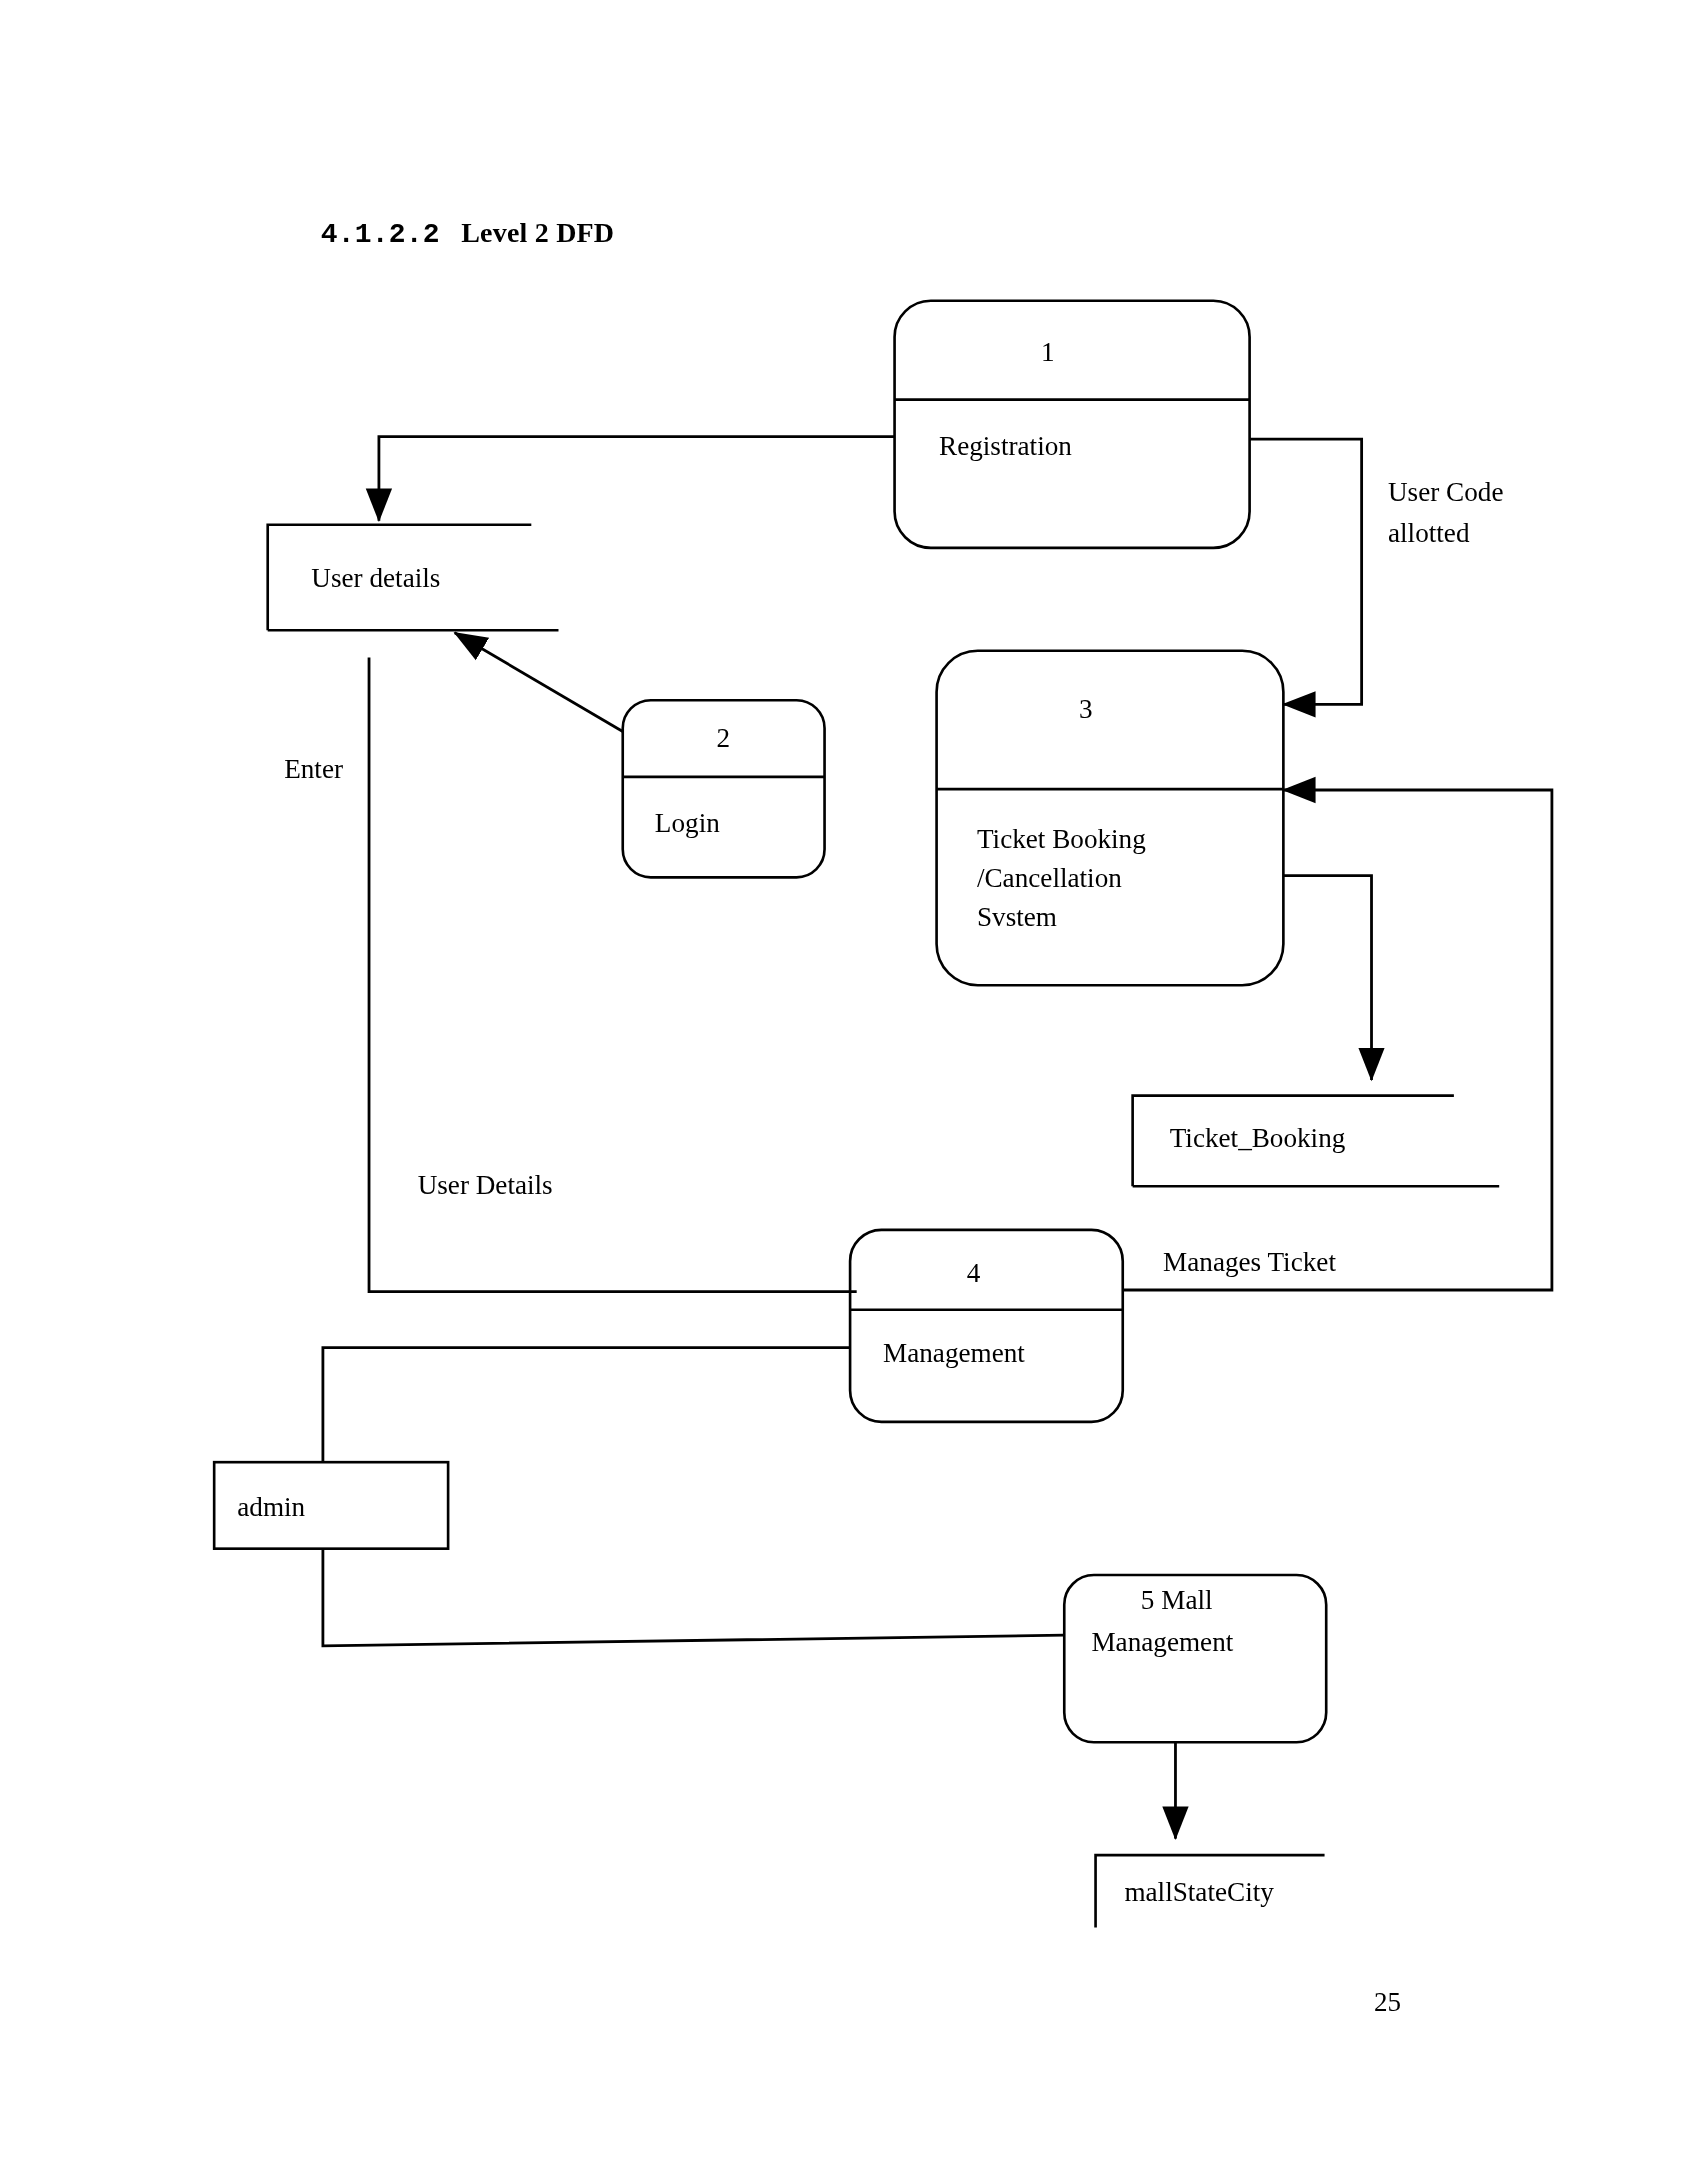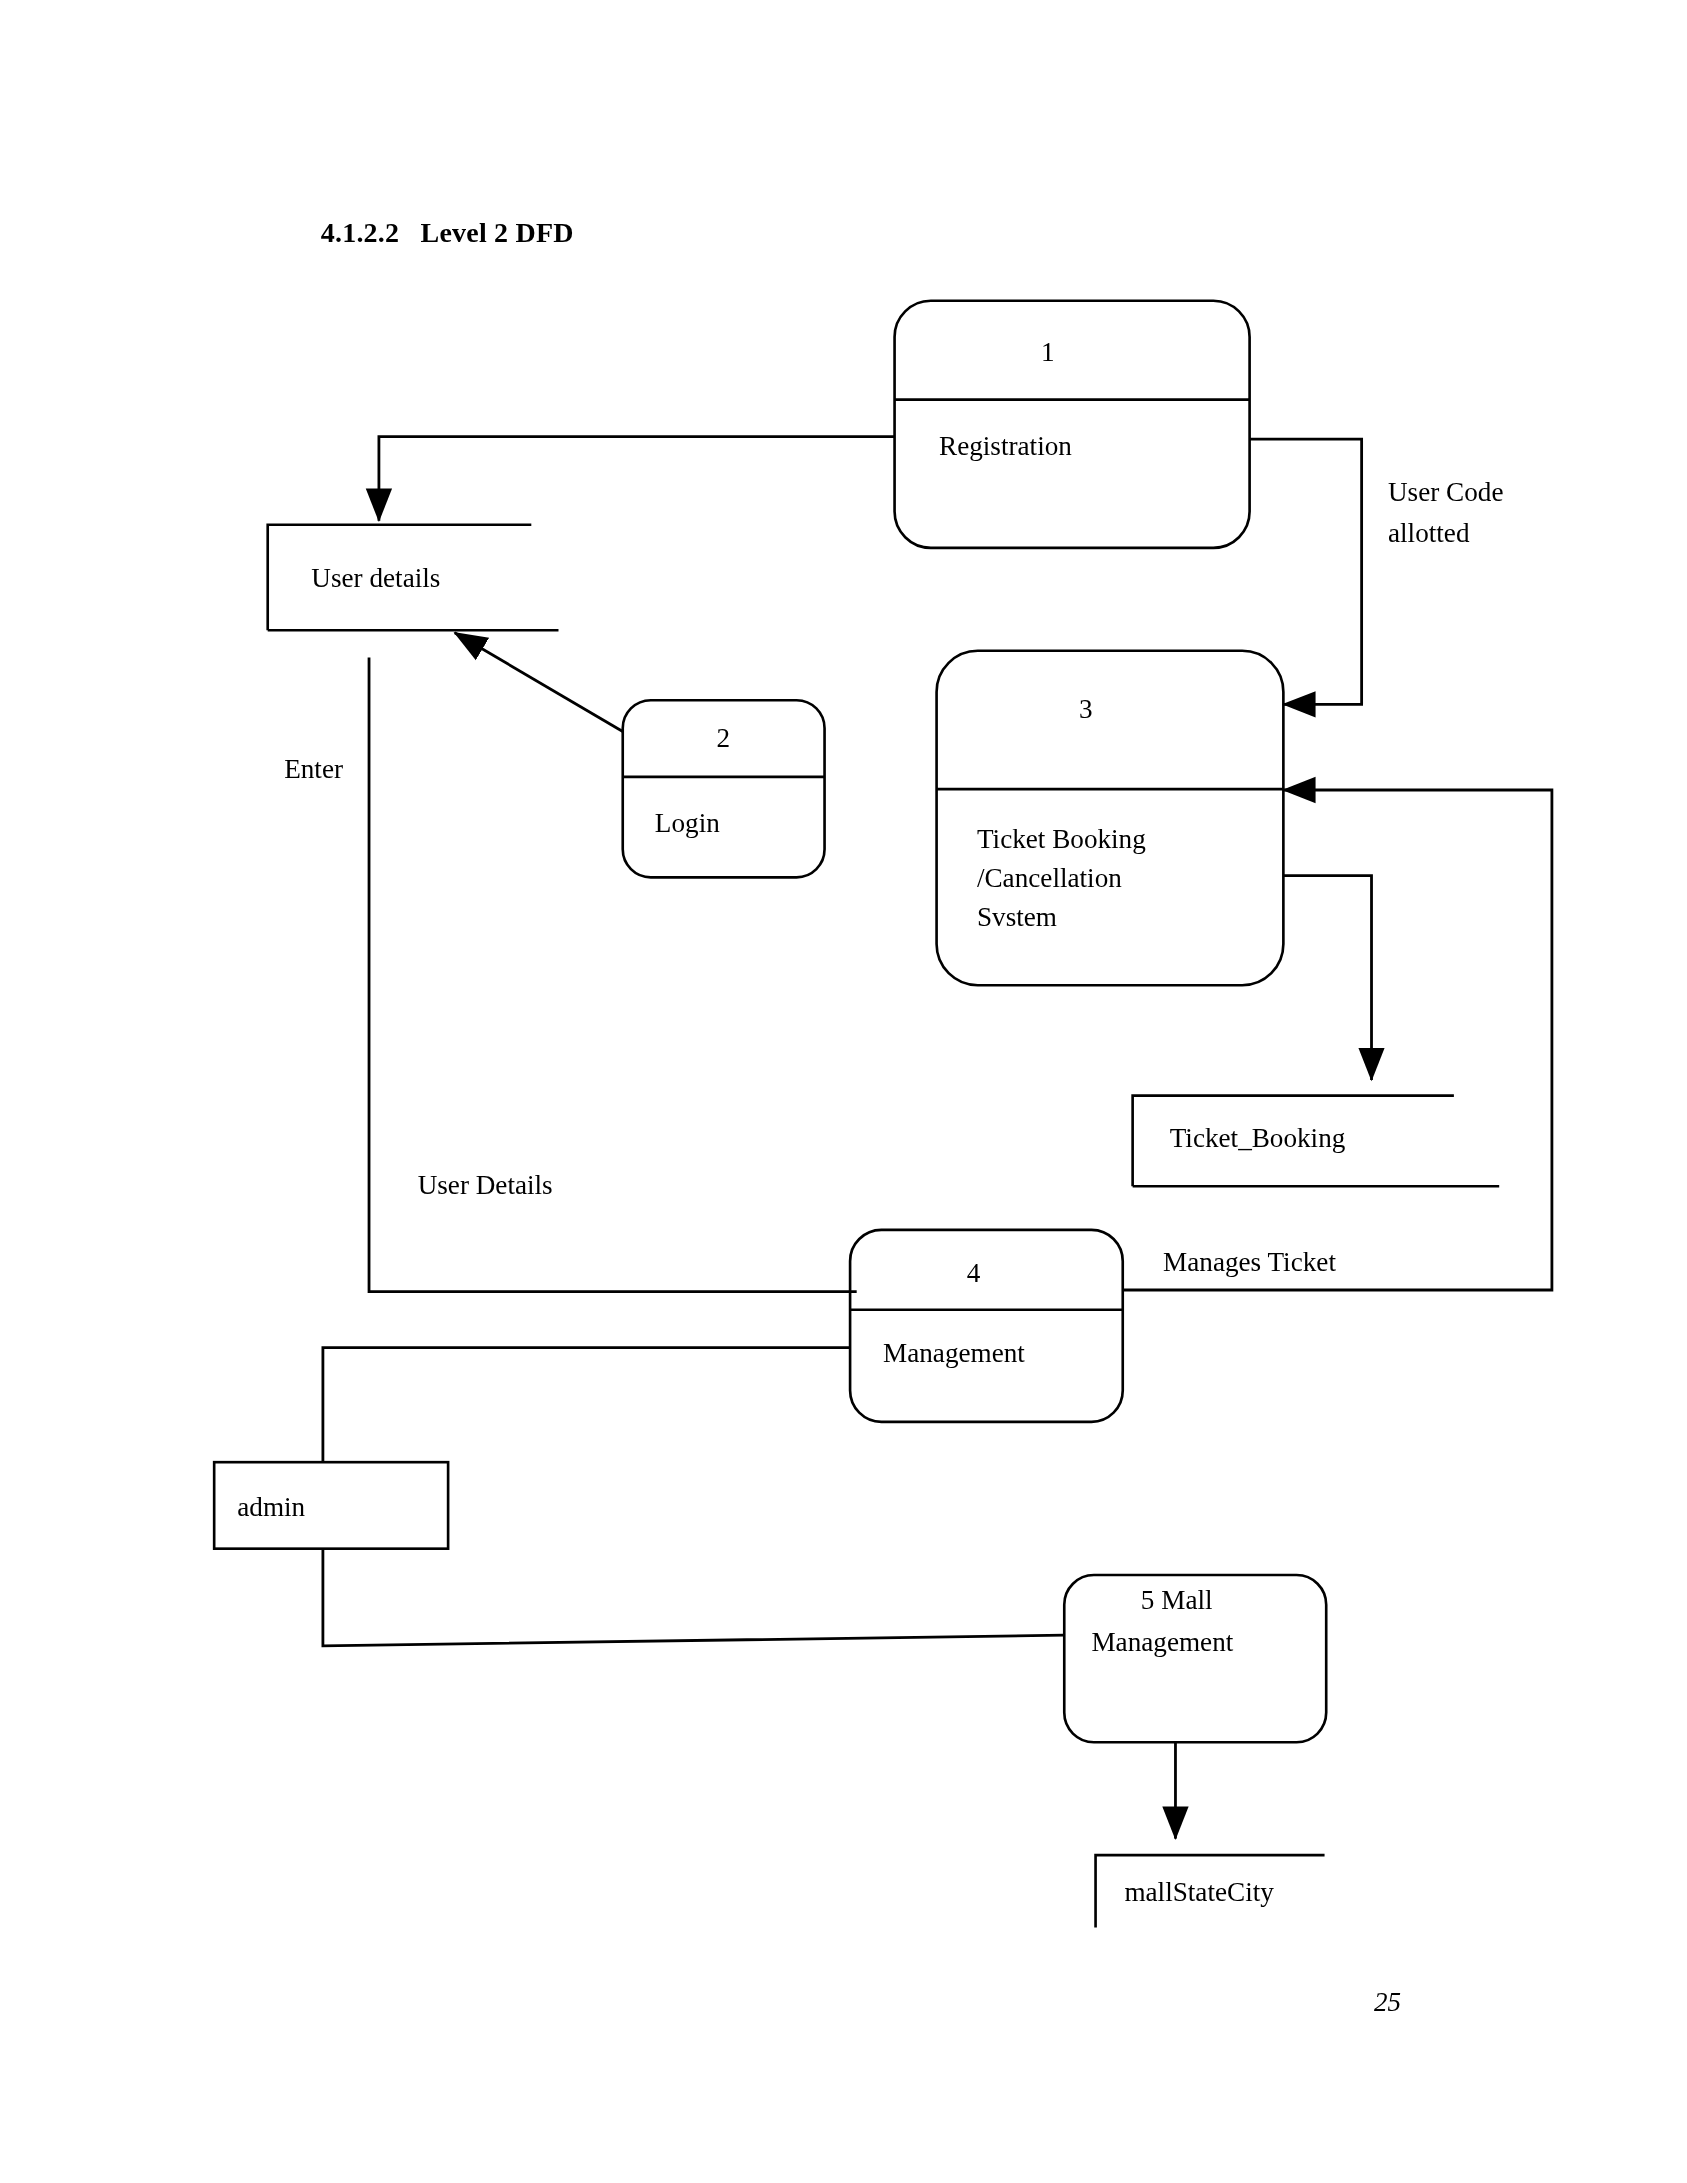--- a/index.html
+++ b/index.html
@@ -22,28 +22,27 @@
   }
   #heading {
     position: absolute;
     left: 292px;
     top: 185px;
     font-size: 28px;
     font-weight: bold;
     letter-spacing: 0.2px;
     white-space: pre;
   }
-  #heading .num { margin-right: 21.4px; }
+  #heading .num { margin-right: 21.4px; font-family: Liberation Mono, monospace; }
   #page-number {
     position: absolute;
     left: 1374px;
     top: 1987px;
     font-size: 27px;
     white-space: pre;
-    font-style: italic;
   }
   svg#diagram {
     position: absolute;
     left: 0;
     top: 0;
     width: 1687px;
     height: 2183px;
   }
   svg#diagram text {
     font-family: "Liberation Serif", "DejaVu Serif", serif;

